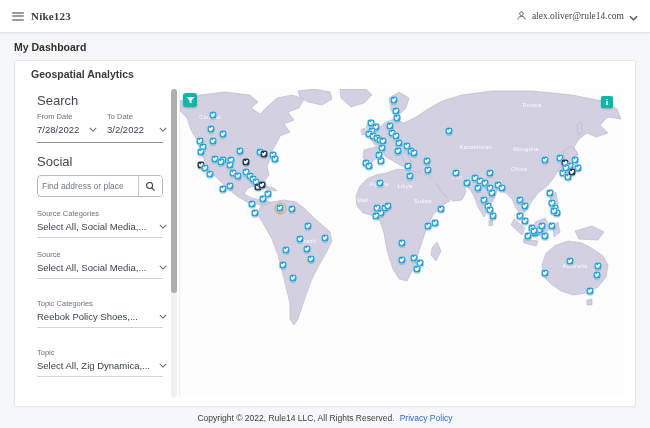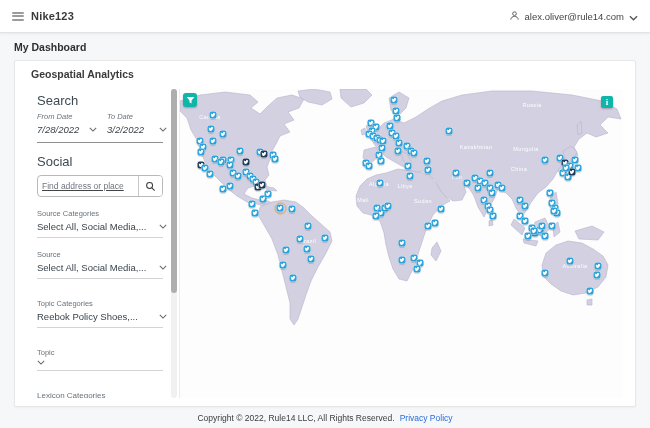--- a/index.html
+++ b/index.html
@@ -2,21 +2,21 @@
 <html><head>
 <meta charset="utf-8">
 <style>
   * { margin:0; padding:0; box-sizing:border-box; }
   html,body { width:650px; height:428px; overflow:hidden; }
   body { font-family:"Liberation Sans", sans-serif; background:#f6f7f8; color:#39434b; position:relative; }
 
   
   .topbar { position:absolute; left:0; top:0; width:650px; height:26px; background:#fff;
             border-bottom:1px solid #e3e3e3; box-shadow:0 1px 2px rgba(0,0,0,.06);
-            display:flex; align-items:center; padding:16px 12px; z-index:5; }
+            display:flex; align-items:center; padding:16px 12px; z-index:5;font-family:Liberation Serif, serif; }
   .hamburger { width:12px; height:9px; display:flex; flex-direction:column; justify-content:space-between; cursor:pointer; }
   .hamburger span { display:block; height:2px; background:#9b9b9b; border-radius:1px; }
   .brand { margin-left:7px; font-size:11px; font-weight:700; color:#3a3a3a; letter-spacing:.2px; }
   .topbar-right { margin-left:auto; display:flex; align-items:center; gap:5px; cursor:pointer; }
   .user-email { font-size:9.5px; color:#454545; }
   .icon-svg { display:block; }
 
   
   .breadcrumb-bar { position:absolute; left:0; top:33px; width:650px; height:27px;
                     display:flex; align-items:center; padding:0 14px; }
@@ -24,31 +24,31 @@
 
   
   .card { position:absolute; left:14px; top:60px; width:622px; height:347px; background:#fff;
           border:1px solid #e7e7e7; border-radius:2px; box-shadow:0 1px 2px rgba(0,0,0,.04); }
   .card-title { position:absolute; left:16px; top:7px; font-size:10.5px; font-weight:700; color:#3a3a3a; }
 
   
   .filter-panel { position:absolute; left:16px; top:28px; width:140px; height:309px; overflow:hidden;
                   padding:2px 4px 0 6px; }
   .fp-heading { font-size:13px; color:#3d4a52; margin:2px 0 4px 0; }
-  .date-row { display:flex; gap:10px;font-style:italic; }
+  .date-row { display:flex; gap:10px; }
   .date-col { width:60px; }
   .fp-label { font-size:7.5px; color:#68737d; margin-bottom:3px; }
   .fp-value-row { display:flex; align-items:center; justify-content:space-between; cursor:pointer; }
   .fp-value { font-size:9.5px; color:#39434b; white-space:nowrap; }
   .date-divider { border-bottom:1.5px solid #8f8f8f; margin:7px 0 0 0; width:126px; }
   .search-heading { margin-top:11px; }
   .search-box { margin-top:6px; width:126px; height:22px; border:1px solid #b9b9b9; border-radius:4px;
                 display:flex; align-items:center; overflow:hidden; background:#fff; }
   .search-input { flex:1; border:none; outline:none; font-size:8.5px; color:#444; padding:0 4px; min-width:0;
-                  font-family:"Liberation Sans", sans-serif;text-decoration:underline; }
+                  font-family:"Liberation Sans", sans-serif; }
   .search-input::placeholder { color:#6d7680; }
   .search-btn { width:24px; height:100%; border-left:1px solid #c9c9c9; display:flex; align-items:center;
                 justify-content:center; cursor:pointer; background:#fff; }
   .fp-group { margin-top:12px; }
   .fp-group .underline { border-bottom:1px solid #d4d4d4; margin-top:5px; width:126px; }
   .fp-group.spaced { margin-top:20px; }
   .label-only-row { display:flex; align-items:center; justify-content:space-between; cursor:pointer; width:126px; }
   .label-only-row .fp-label { margin-bottom:0; font-size:8px; }
 
   
@@ -178,20 +178,21 @@
         <svg width="8" height="5" viewBox="0 0 10 6" fill="none" stroke="#666" stroke-width="1.3">
             <path d="M1 1l4 4 4-4"></path>
           </svg>
       </div>
       <div class="underline"></div>
     </div>
 
     <div class="fp-group spaced">
       <div class="fp-label">Topic</div>
       <div class="fp-value-row">
+        <span class="fp-value">Select All, Zig Dynamica,...</span>
         <svg width="8" height="5" viewBox="0 0 10 6" fill="none" stroke="#666" stroke-width="1.3">
             <path d="M1 1l4 4 4-4"></path>
           </svg>
       </div>
       <div class="underline"></div>
     </div>
 
     <div class="fp-group spaced">
       <div class="label-only-row">
         <span class="fp-label">Lexicon Categories</span>

